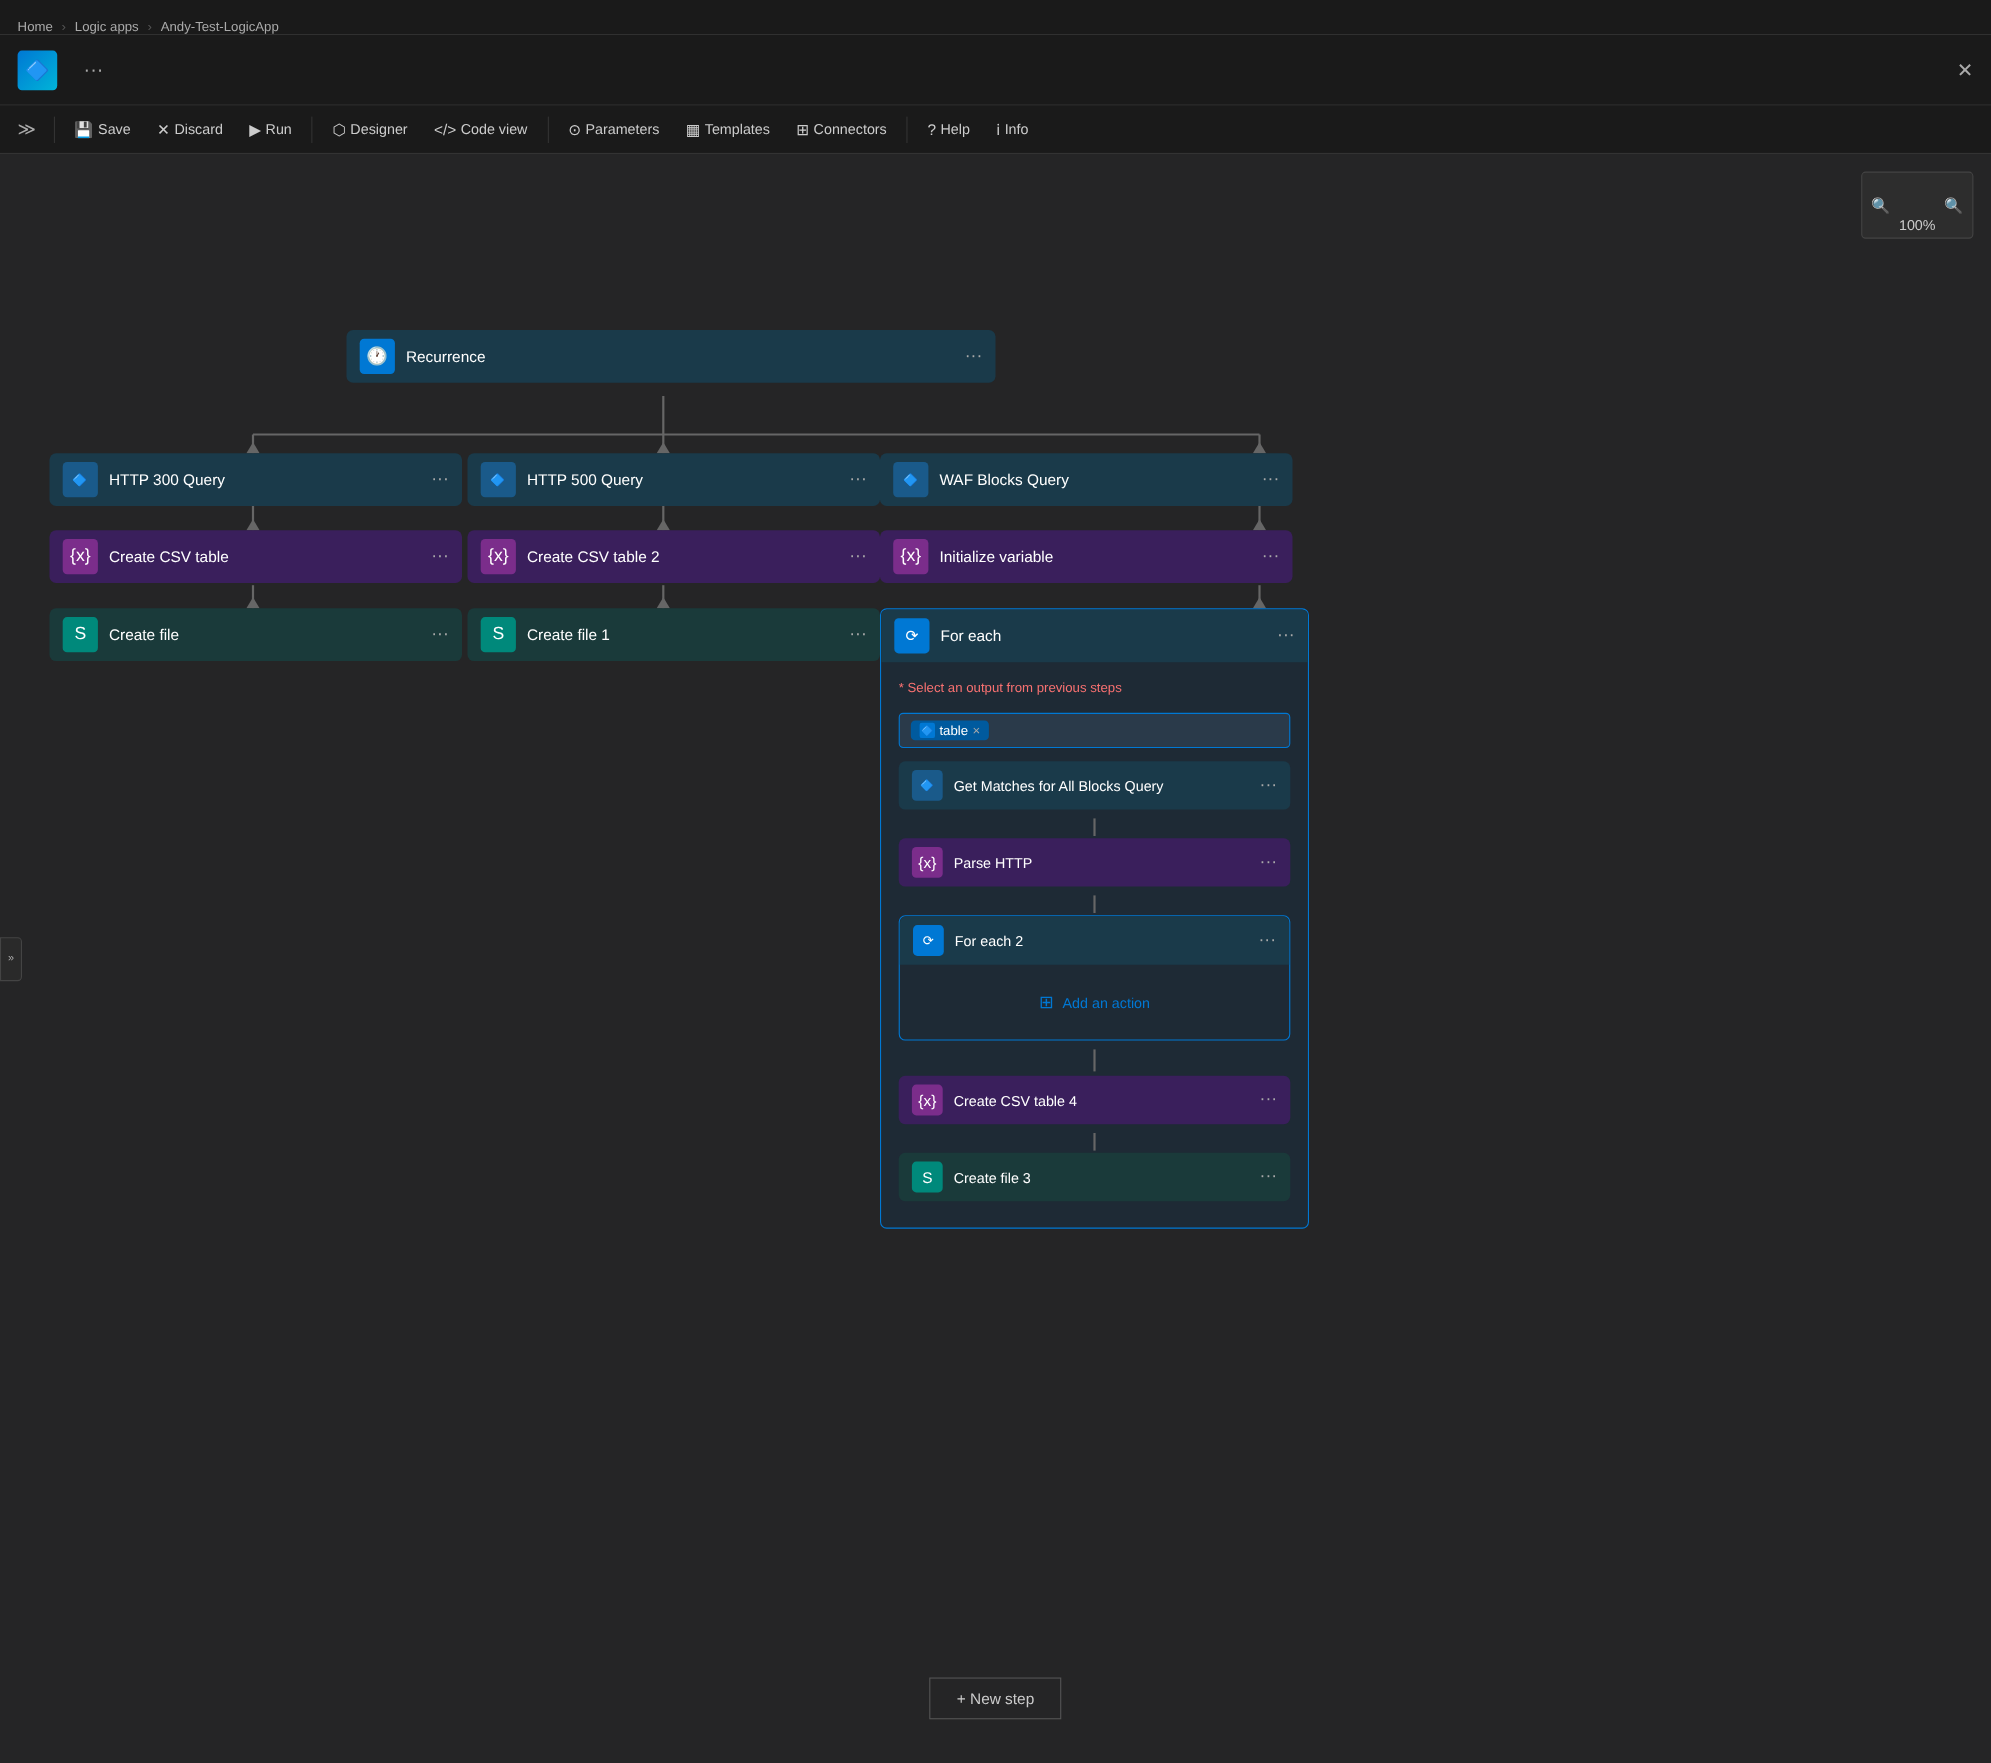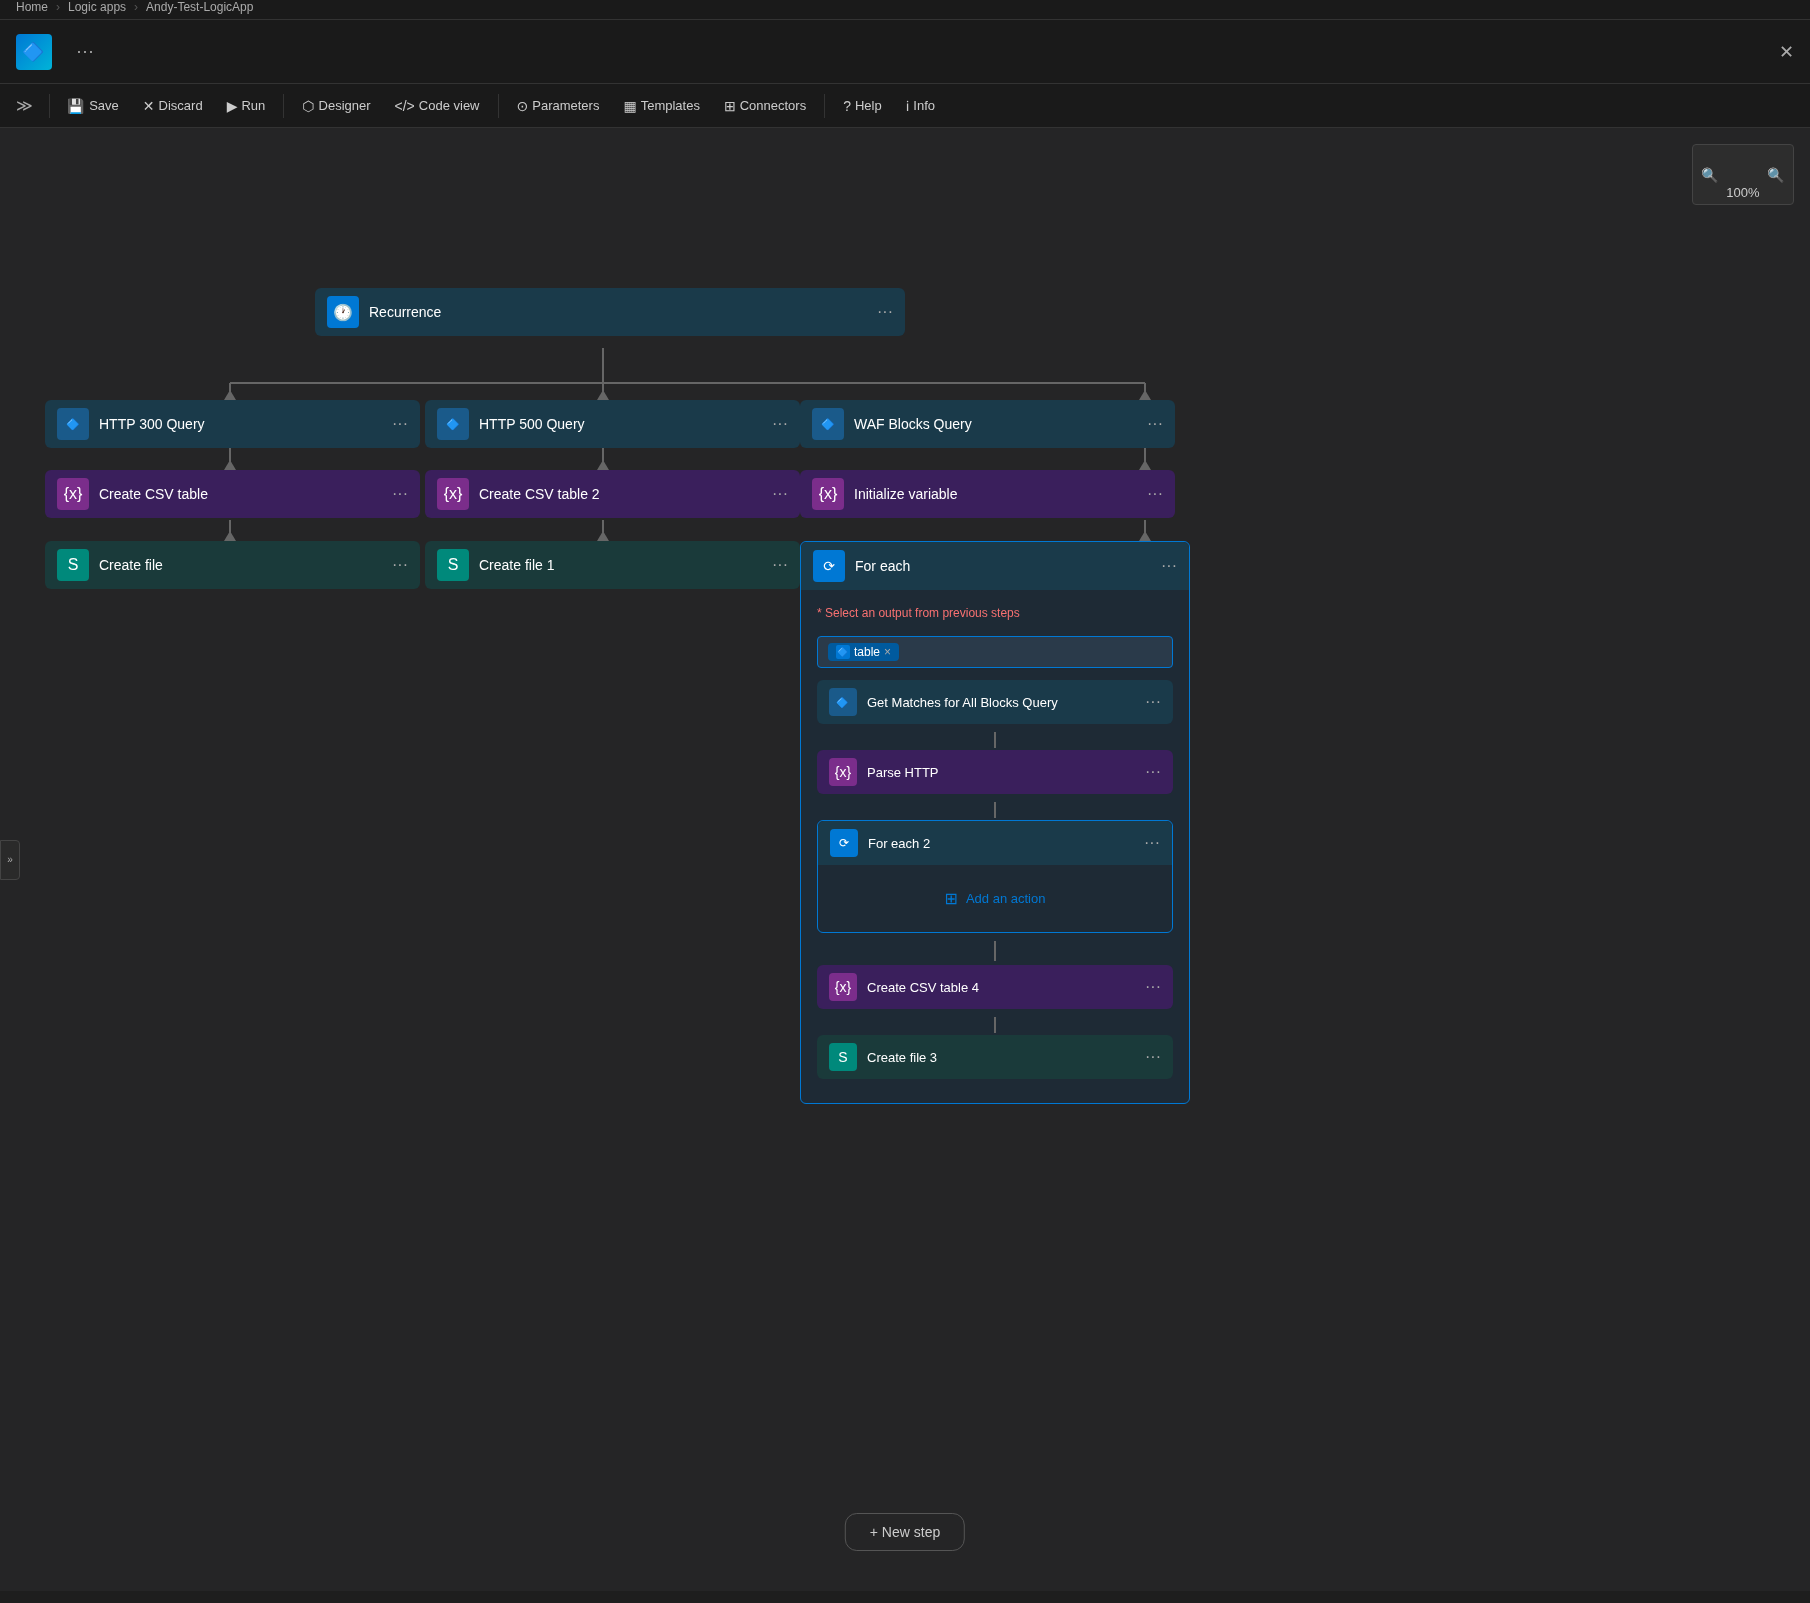--- a/index.html
+++ b/index.html
@@ -8,23 +8,23 @@
       background: #1e1e1e;
       color: #fff;
       height: 1603px;
       width: 1810px;
       overflow: hidden;
     }
 
     
     .top-bar {
       background: #1a1a1a;
-      height: 20px;
-      display: flex;
-      align-items: flex-start;
+      height: 32px;
+      display: flex;
+      align-items: flex-end;
       padding: 0 12px;
       font-size: 12px;
       color: #aaa;
       border-bottom: 1px solid #333;
     }
     .top-bar span { margin: 0 4px; }
     .top-bar .sep { color: #555; }
 
     
     .title-bar {
@@ -299,21 +299,21 @@
     }
 
     
     .new-step-btn {
       position: absolute;
       bottom: 40px;
       left: 50%;
       transform: translateX(-50%);
       background: transparent;
       border: 1px solid #555;
-      border-radius: 12px;
+      border-radius: 0;
       color: #ccc;
       padding: 10px 24px;
       font-size: 14px;
       cursor: pointer;
       white-space: nowrap;
     }
 
     
     .flow-svg {
       position: absolute;

